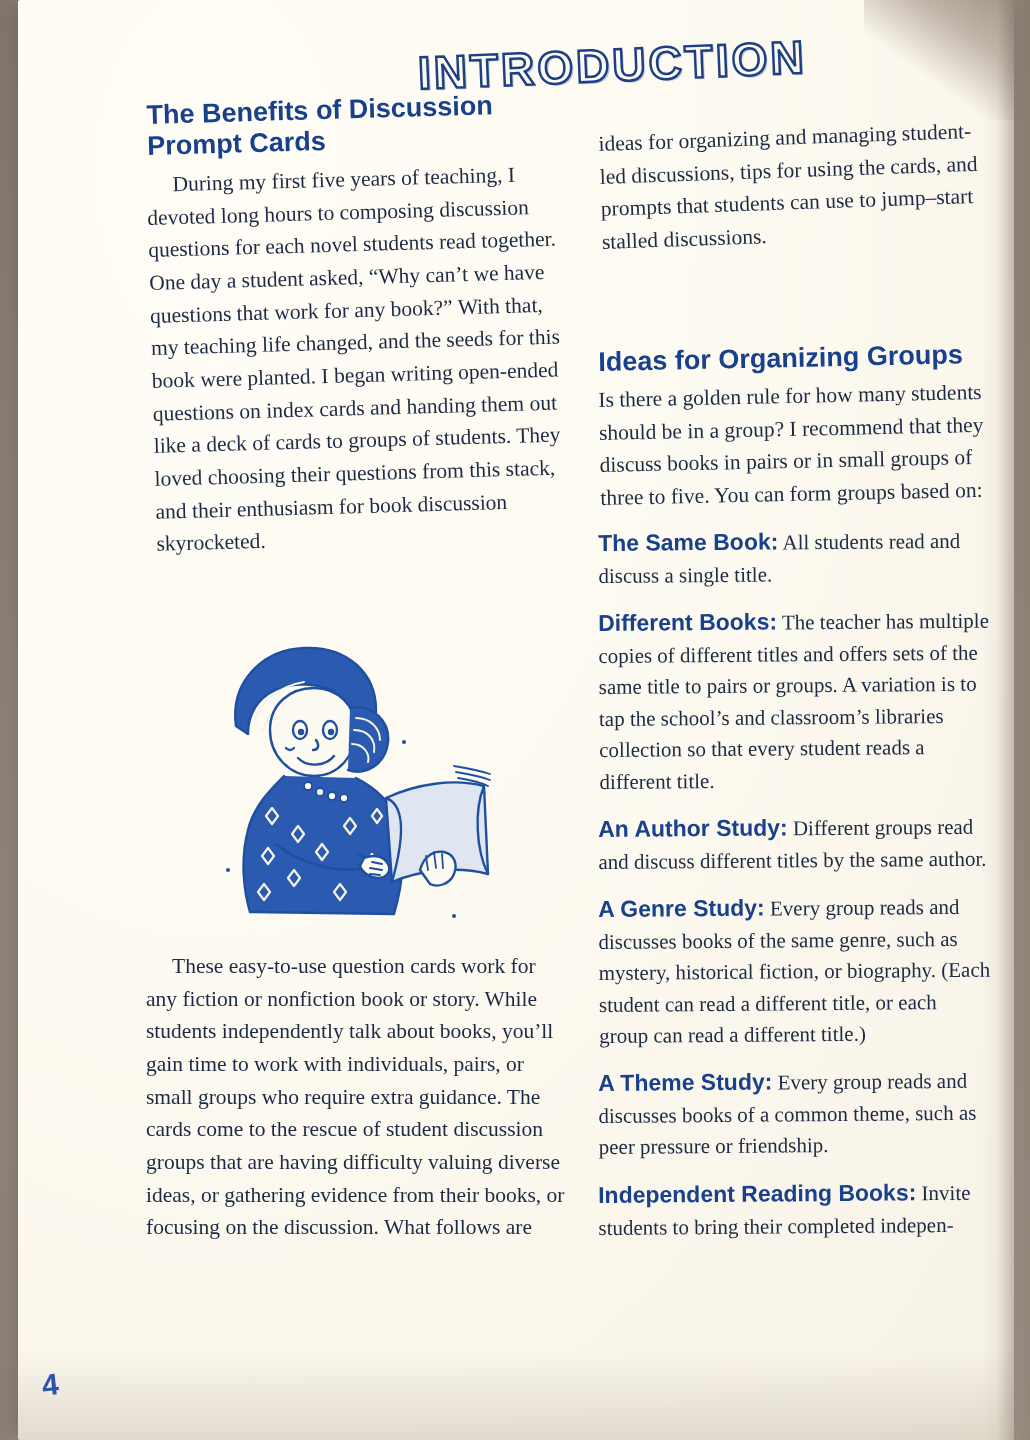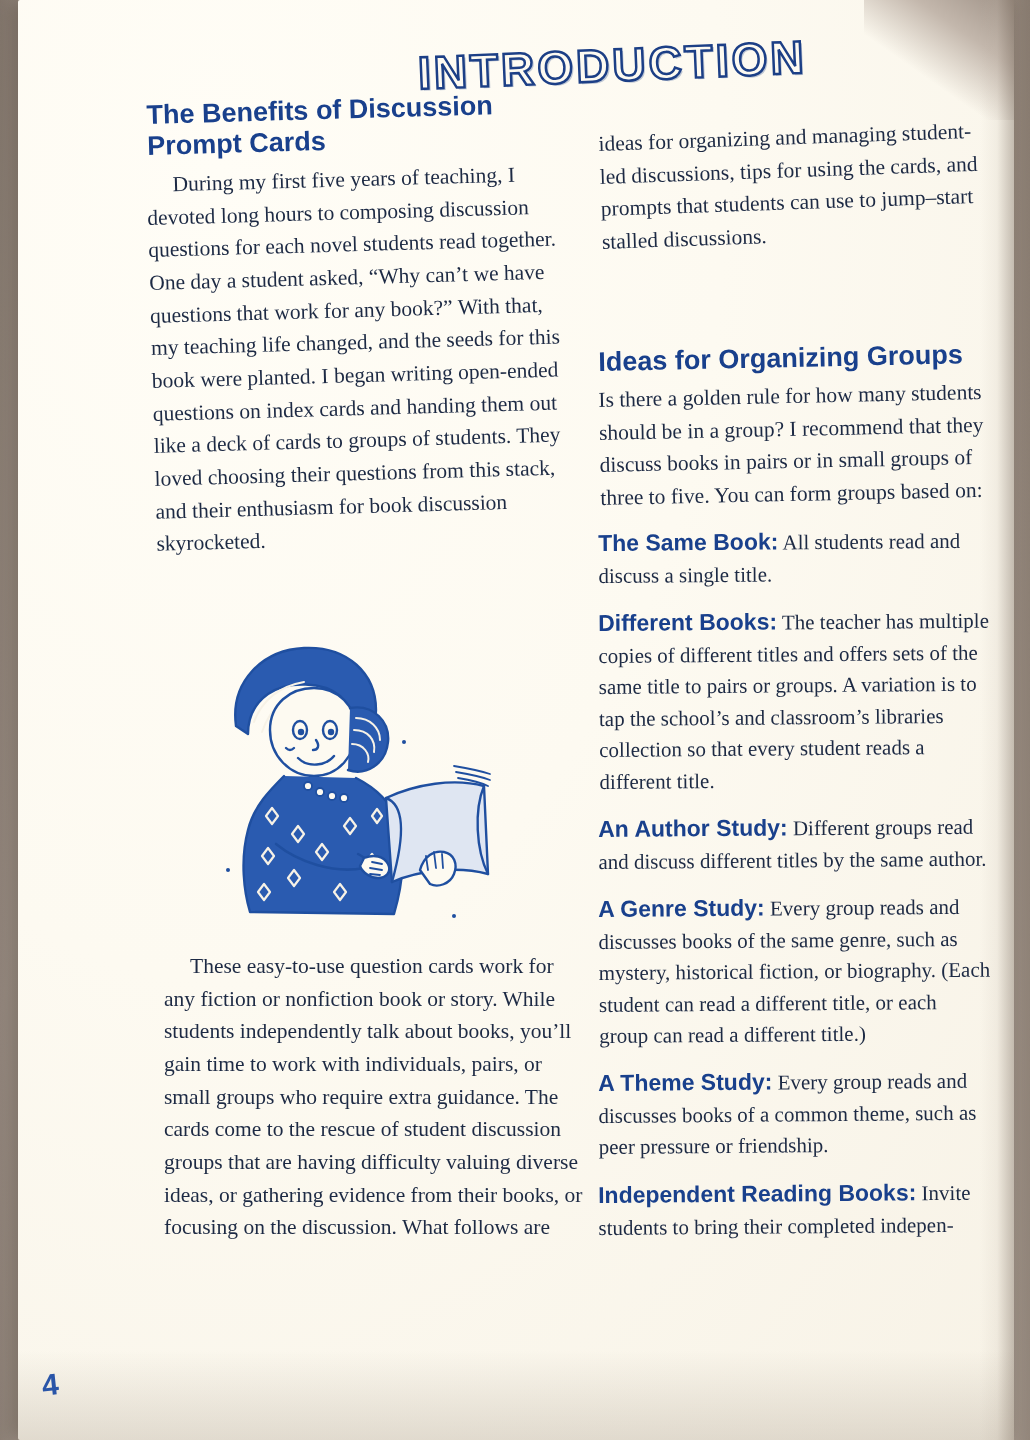--- a/index.html
+++ b/index.html
@@ -259,21 +259,21 @@
               <path d="M284 224 l1 14"></path>
             </g>
 
             <circle cx="246" cy="112" r="2" fill="#1f4fa0" stroke="none"></circle>
             <circle cx="296" cy="286" r="2" fill="#1f4fa0" stroke="none"></circle>
             <circle cx="70" cy="240" r="2" fill="#1f4fa0" stroke="none"></circle>
           </g>
         </svg>
       </div>
 
-      <div class="col-left" style="top: 950px; margin-left: 18px;">
+      <div class="col-left" style="top: 950px;">
         <p class="body indent">These easy-to-use question cards work for any fiction or nonfiction book or story. While students independently talk about books, you’ll gain time to work with individuals, pairs, or small groups who require extra guidance. The cards come to the rescue of student discussion groups that are having difficulty valuing diverse ideas, or gathering evidence from their books, or focusing on the discussion. What follows are</p>
       </div>
 
       <div class="col-right">
         <p class="body tilt-a">ideas for organizing and managing student-led discussions, tips for using the cards, and prompts that students can use to jump–start stalled discussions.</p>
 
         <h2 class="sec tilt-b" style="margin-top:88px;">Ideas for Organizing Groups</h2>
         <p class="body tilt-b">Is there a golden rule for how many students should be in a group? I recommend that they discuss books in pairs or in small groups of three to five. You can form groups based on:</p>
 
         <div class="item tilt-c">

